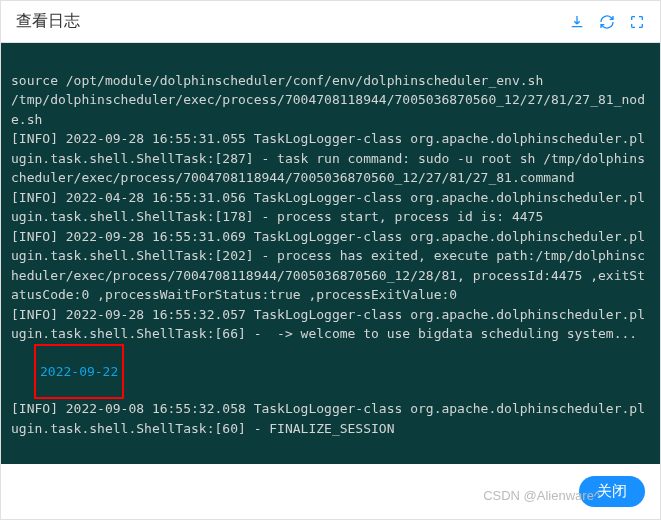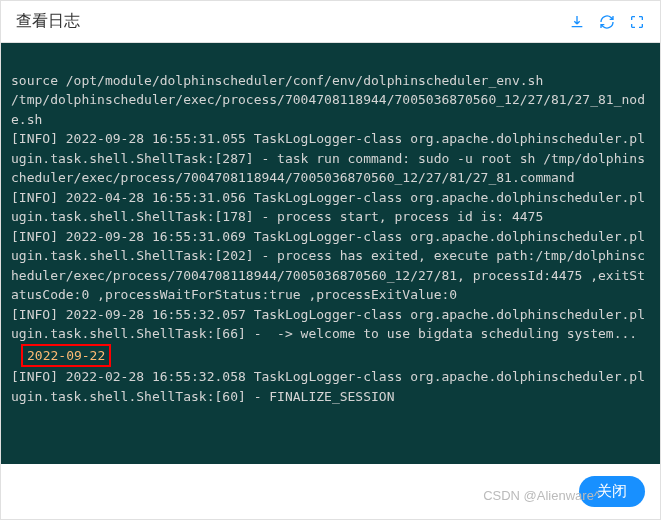--- a/index.html
+++ b/index.html
@@ -6,21 +6,21 @@
     body { width: 661px; height: 520px; font-family: Arial, sans-serif; background: #fff; position: relative; }
     .modal { width: 100%; height: 100%; display: flex; flex-direction: column; border: 1px solid #e0e0e0; }
     .header { display: flex; align-items: center; justify-content: space-between; padding: 10px 15px; border-bottom: 1px solid #e0e0e0; background: #fff; }
     .title { font-size: 16px; color: #333; }
     .header-icons { display: flex; gap: 14px; }
     .header-icons span { cursor: pointer; color: #1890ff; font-size: 16px; display: inline-flex; align-items: center; }
     .log-body { flex: 1; background: #0b3b3b; color: #d4d4d4; font-family: Consolas, monospace; font-size: 13px; padding: 8px 10px; overflow-y: auto; line-height: 1.5; word-break: break-all; white-space: pre-wrap; position: relative; }
     .log-body::-webkit-scrollbar { width: 10px; }
     .log-body::-webkit-scrollbar-track { background: #0b3b3b; }
     .log-body::-webkit-scrollbar-thumb { background: #2a5a5a; border-radius: 5px; }
-    .highlight-box { border: 2px solid #ff0000; display: inline-block; padding: 0 4px; color: #fdba74; margin-left: 10px; }
+    .highlight-box { border: 2px solid #ff0000; display: inline-block; padding: 16px 4px; color: #0ea5e9; margin-left: 23px; }
     .footer { padding: 12px 15px; display: flex; justify-content: flex-end; align-items: center; background: #fff; position: relative; }
     .close-btn { background: #1890ff; color: #fff; border: none; padding: 6px 18px; border-radius: 16px; font-size: 15px; cursor: pointer; }
     .watermark { position: absolute; right: 60px; bottom: 16px; color: #bbb; font-size: 13px; z-index: 2; }
     svg { width: 16px; height: 16px; }
   </style>
 </head>
 <body>
 
 <div class="modal">
   <div class="header">
@@ -42,23 +42,23 @@
           </svg>
       </span>
     </div>
   </div>
 
   <div class="log-body">
 <span>source /opt/module/dolphinscheduler/conf/env/dolphinscheduler_env.sh</span>
 <span>/tmp/dolphinscheduler/exec/process/7004708118944/7005036870560_12/27/81/27_81_node.sh</span>
 <span>[INFO] 2022-09-28 16:55:31.055 TaskLogLogger-class org.apache.dolphinscheduler.plugin.task.shell.ShellTask:[287] - task run command: sudo -u root sh /tmp/dolphinscheduler/exec/process/7004708118944/7005036870560_12/27/81/27_81.command</span>
 <span>[INFO] 2022-04-28 16:55:31.056 TaskLogLogger-class org.apache.dolphinscheduler.plugin.task.shell.ShellTask:[178] - process start, process id is: 4475</span>
-<span>[INFO] 2022-09-28 16:55:31.069 TaskLogLogger-class org.apache.dolphinscheduler.plugin.task.shell.ShellTask:[202] - process has exited, execute path:/tmp/dolphinscheduler/exec/process/7004708118944/7005036870560_12/27/81, processId:4475 ,exitStatusCode:0 ,processWaitForStatus:true ,processExitValue:0</span>
+<span>[INFO] 2022-09-28 16:55:31.069 TaskLogLogger-class org.apache.dolphinscheduler.plugin.task.shell.ShellTask:[202] - process has exited, execute path:/tmp/dolphinscheduler/exec/process/7004708118944/7005036870560_12/28/81, processId:4475 ,exitStatusCode:0 ,processWaitForStatus:true ,processExitValue:0</span>
 <span>[INFO] 2022-09-28 16:55:32.057 TaskLogLogger-class org.apache.dolphinscheduler.plugin.task.shell.ShellTask:[66] -  -&gt; welcome to use bigdata scheduling system...</span>
 <span class="highlight-box">2022-09-22</span>
-<span>[INFO] 2022-02-28 16:55:32.058 TaskLogLogger-class org.apache.dolphinscheduler.plugin.task.shell.ShellTask:[60] - FINALIZE_SESSION</span>
+<span>[INFO] 2022-09-08 16:55:32.058 TaskLogLogger-class org.apache.dolphinscheduler.plugin.task.shell.ShellTask:[60] - FINALIZE_SESSION</span>
   </div>
 
   <div class="footer">
     <span class="watermark">CSDN @Alienware^</span>
     <button class="close-btn">关闭</button>
   </div>
 </div>
 
 </body></html>

